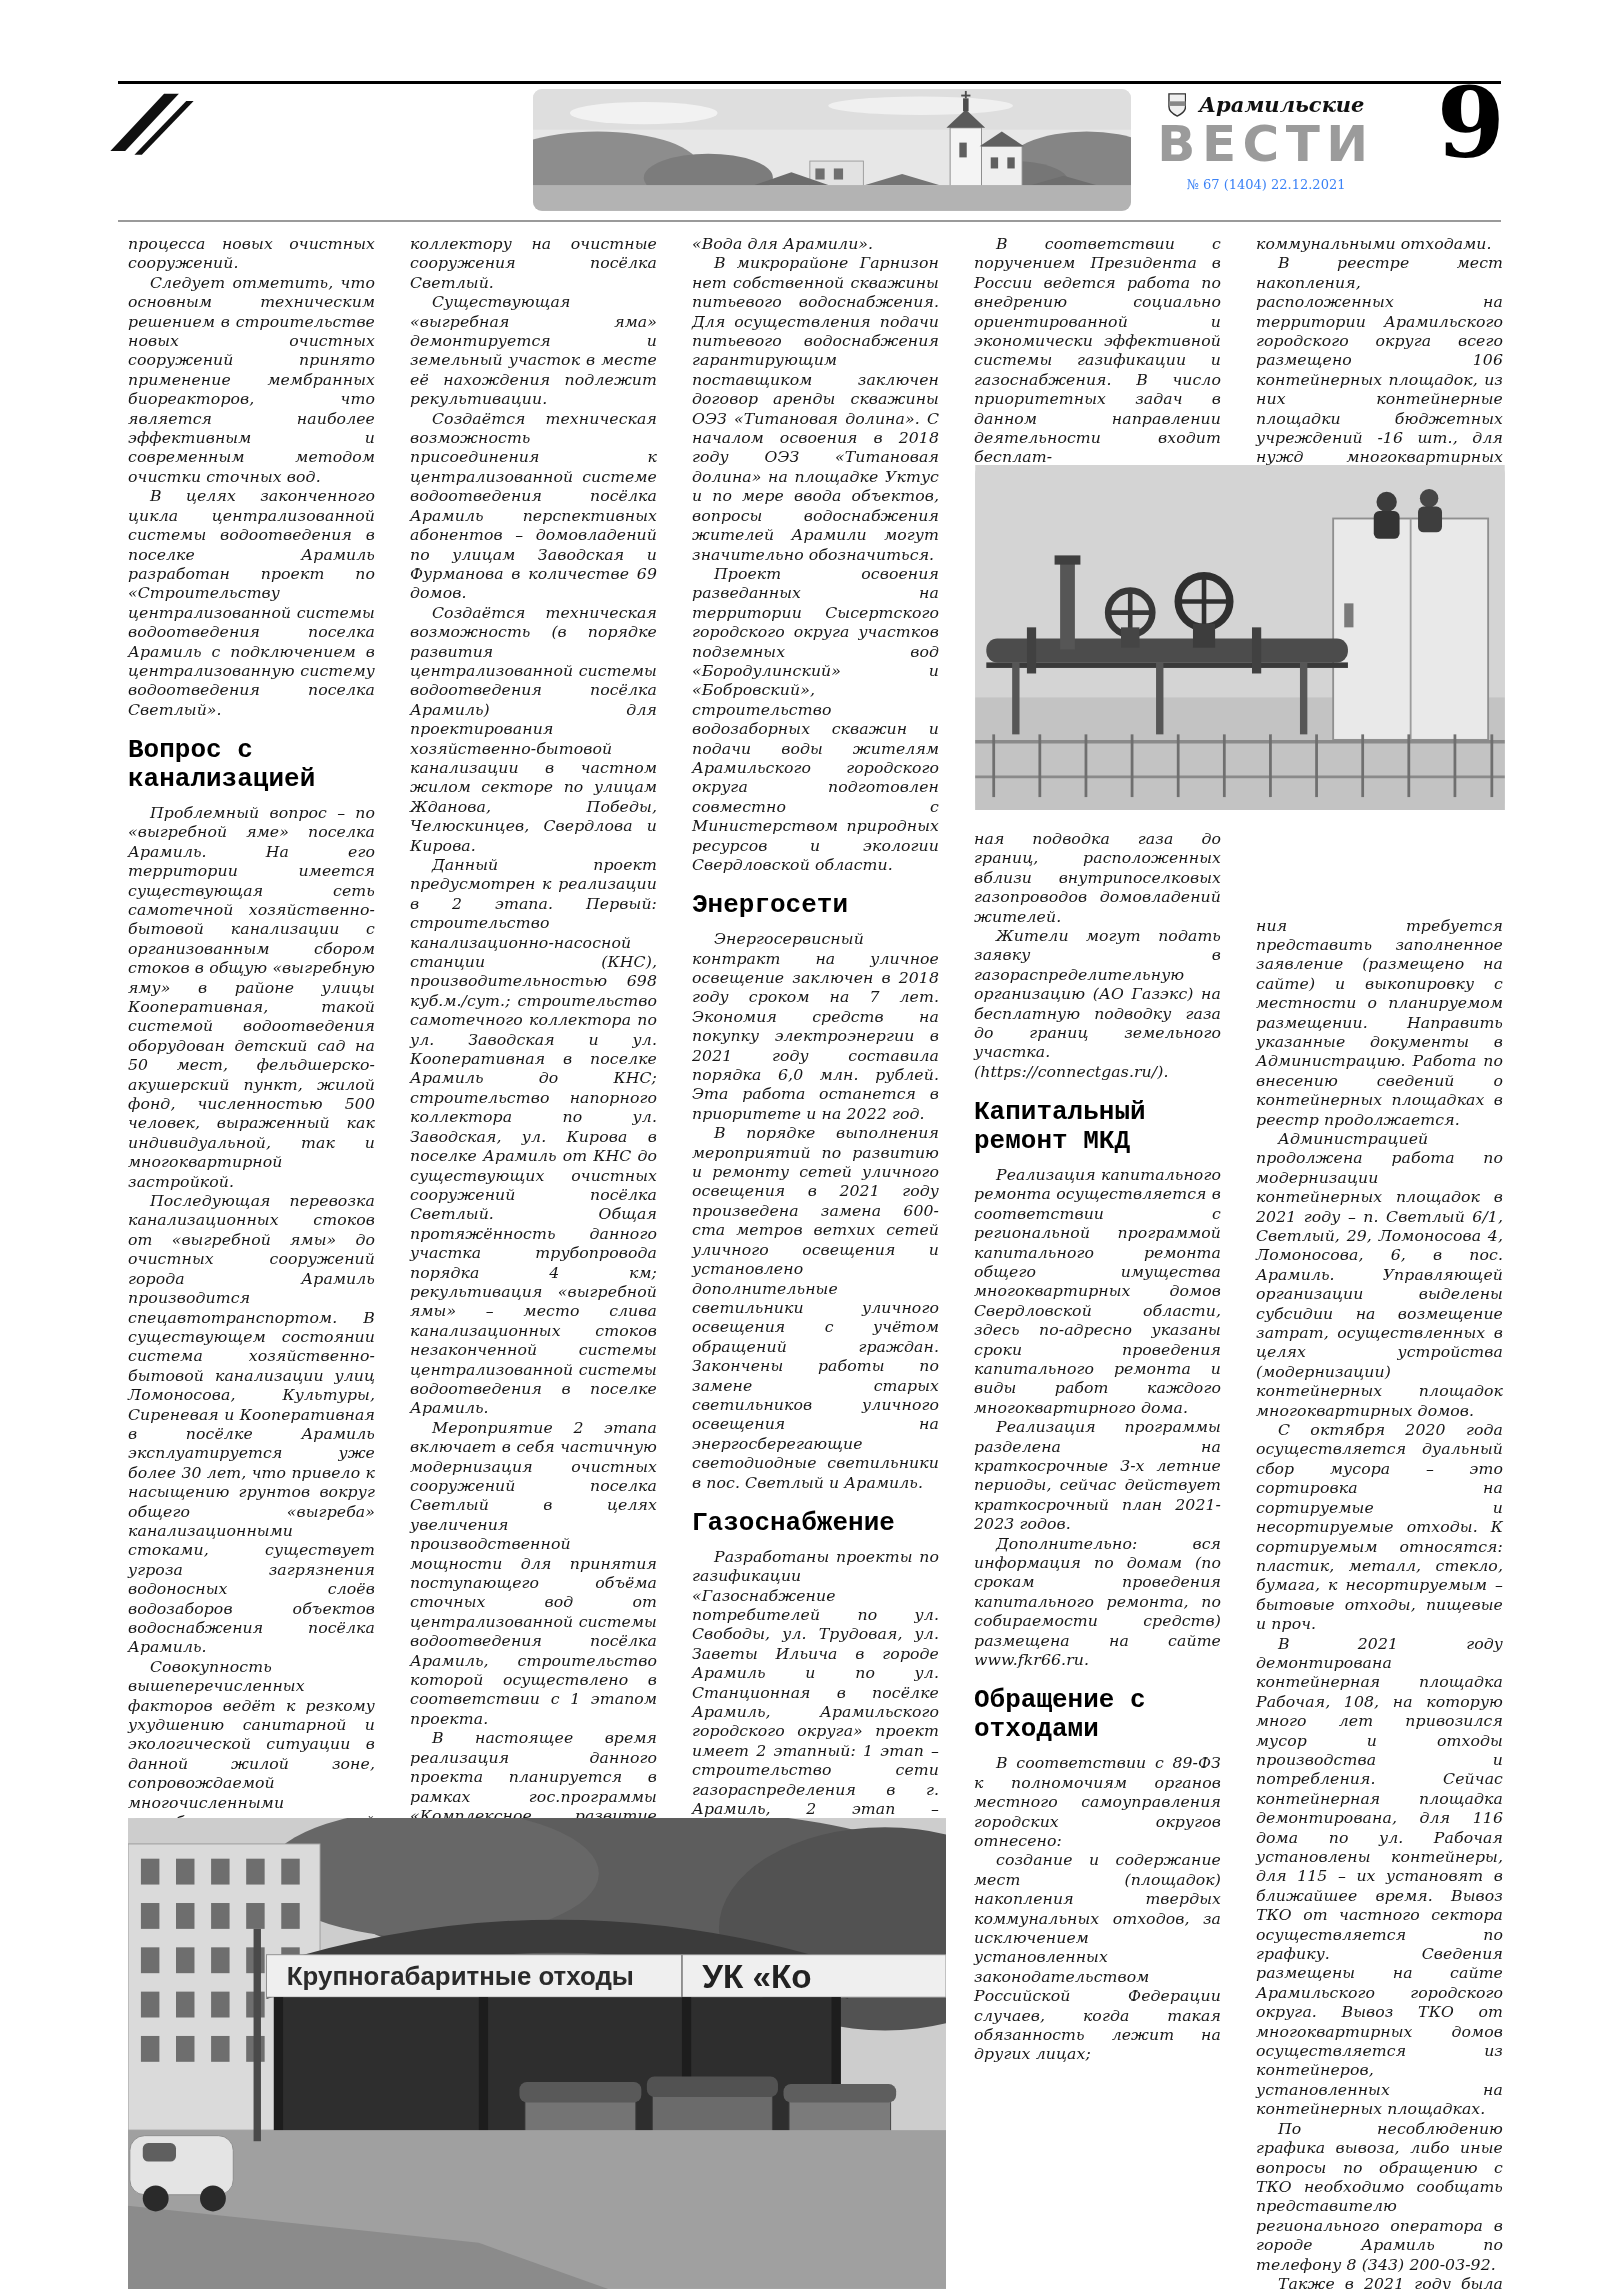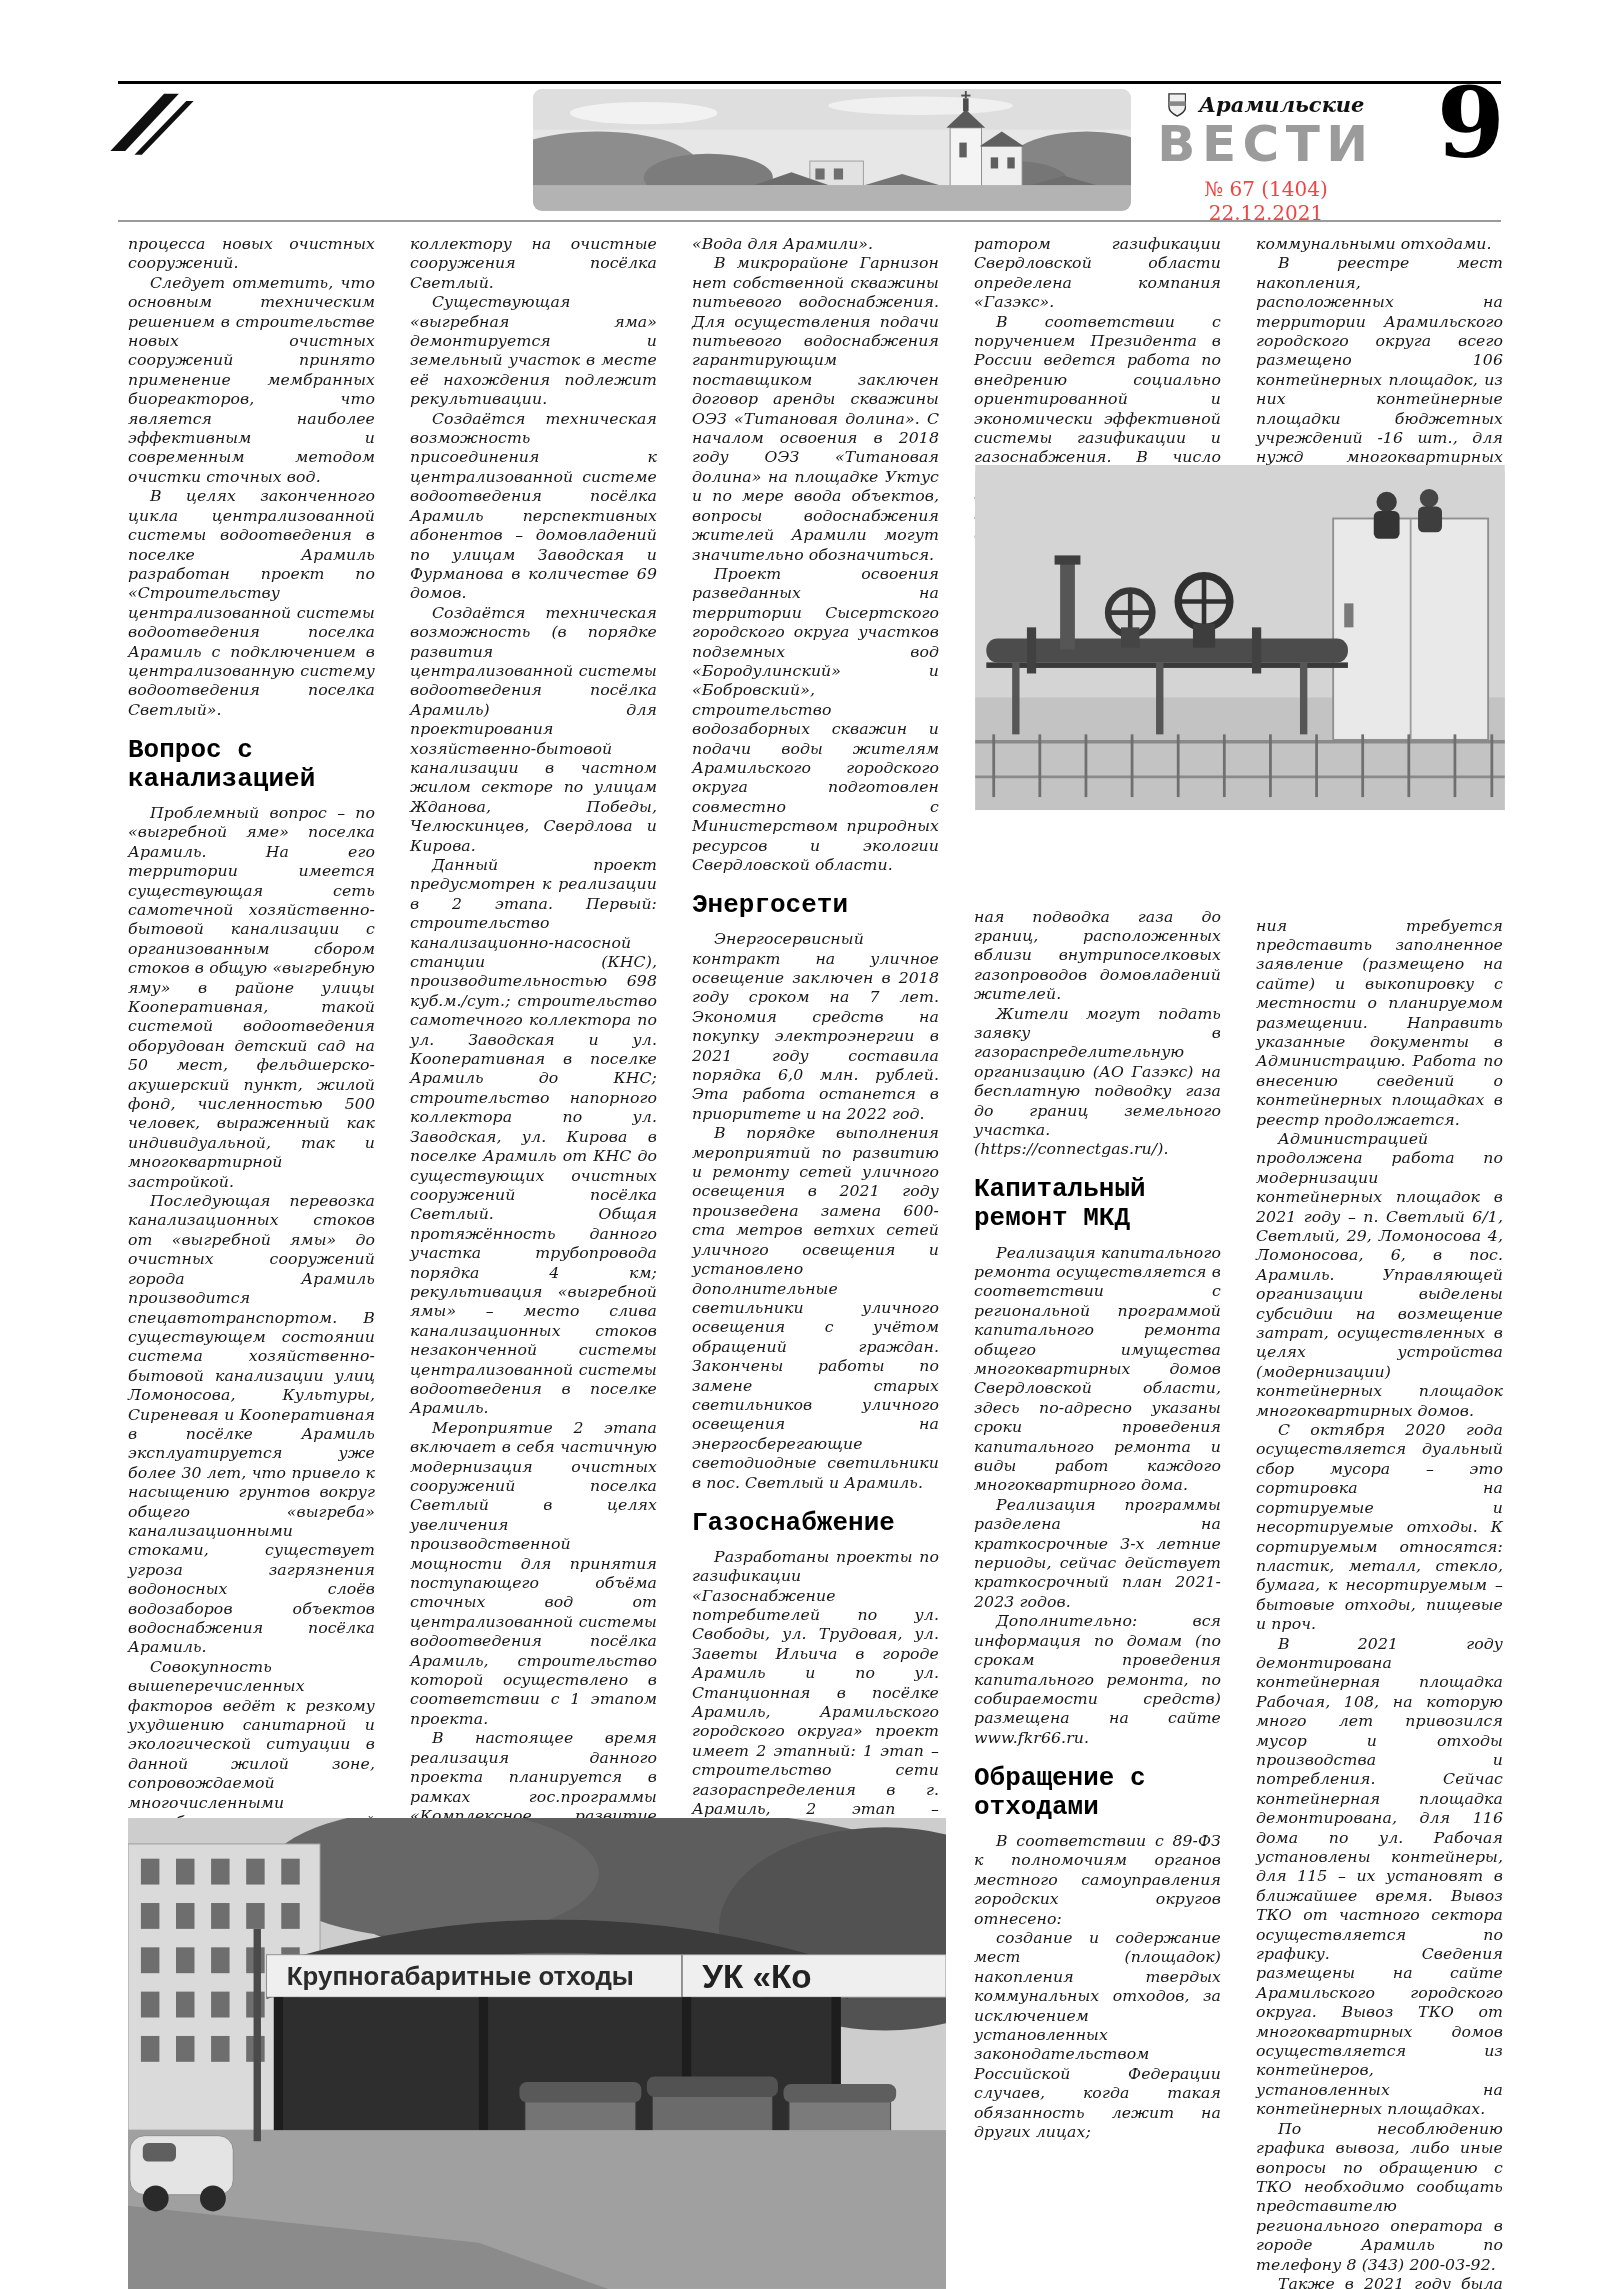--- a/index.html
+++ b/index.html
@@ -9,21 +9,21 @@
   
   .top-rule{position:absolute;left:118px;right:118px;top:81px;height:2.8px;background:#000;}
   .header-rule{position:absolute;left:118px;right:118px;top:220px;height:1.8px;background:#9a9a9a;}
   .pen-logo{position:absolute;left:103px;top:90px;width:111px;height:74px;}
   .banner{position:absolute;left:533px;top:89px;width:598px;height:122px;overflow:hidden;}
   .masthead{position:absolute;left:1147px;top:92px;width:238px;text-align:center;}
   .masthead-top{display:flex;align-items:center;justify-content:center;gap:13px;
                 font-family:"DejaVu Serif",serif;font-style:italic;font-weight:bold;font-size:21px;color:#111;}
   .masthead-name{color:#9b9b9b;font-family:"DejaVu Sans",sans-serif;font-weight:bold;
                  font-size:50px;line-height:1.02;letter-spacing:6.5px;margin-top:1.8px;}
-  .issue{font-size:20px;margin-top:7.4px;color:#ef4444;}
+  .issue{font-size:13px;margin-top:7.4px;color:#3b82f6;}
   .page-num{position:absolute;right:114px;top:74px;font-size:98px;font-weight:bold;line-height:1;color:#000;}
   
   .body{position:absolute;left:120px;top:234px;width:1377px;height:2055px;margin-left:8px;}
   .cols{display:flex;gap:35px;}
   .col{width:247px;flex:0 0 247px;}
   .col p{margin:0;font-style:italic;font-size:15.7px;line-height:19.4px;text-align:justify;
          text-indent:22px;letter-spacing:0.1px;}
   .col p.noindent{text-indent:0;}
   .col h2{font-family:Liberation Mono, monospace;font-style:normal;font-weight:bold;
           font-size:26px;line-height:29px;margin:16.6px 0 9.2px 0;color:#000;}
@@ -126,21 +126,20 @@
           <p>В микрорайоне Гарнизон нет собственной скважины питьевого водоснабжения. Для осуществления подачи питьевого водоснабжения гарантирующим поставщиком заключен договор аренды скважины ОЭЗ «Титановая долина». С началом освоения в 2018 году ОЭЗ «Титановая долина» на площадке Уктус и по мере ввода объектов, вопросы водоснабжения жителей Арамили могут значительно обозначиться.</p>
           <p>Проект освоения разведанных на территории Сысертского городского округа участков подземных вод «Бородулинский» и «Бобровский», строительство водозаборных скважин и подачи воды жителям Арамильского городского округа подготовлен совместно с Министерством природных ресурсов и экологии Свердловской области.</p>
           <h2>Энергосети</h2>
           <p>Энергосервисный контракт на уличное освещение заключен в 2018 году сроком на 7 лет. Экономия средств на покупку электроэнергии в 2021 году составила порядка 6,0 млн. рублей. Эта работа останется в приоритете и на 2022 год.</p>
           <p>В порядке выполнения мероприятий по развитию и ремонту сетей уличного освещения в 2021 году произведена замена 600- ста метров ветхих сетей уличного освещения и установлено дополнительные светильники уличного освещения с учётом обращений граждан. Закончены работы по замене старых светильников уличного освещения на энергосберегающие светодиодные светильники в пос. Светлый и Арамиль.</p>
           <h2>Газоснабжение</h2>
           <p>Разработаны проекты по газификации «Газоснабжение потребителей по ул. Свободы, ул. Трудовая, ул. Заветы Ильича в городе Арамиль и по ул. Станционная в посёлке Арамиль, Арамильского городского округа» проект имеет 2 этапный: 1 этап – строительство сети газораспределения в г. Арамиль, 2 этап – строительство в пос. Арамиль.</p>
           <p>Дополнительно сообщаем что в рамках социальной догазификации Региональным опе-</p>
         </section>
         <section class="col">
-          <p class="noindent">ратором газификации Свердловской области определена компания «Газэкс».</p>
           <p>В соответствии с поручением Президента в России ведется работа по внедрению социально ориентированной и экономически эффективной системы газификации и газоснабжения. В число приоритетных задач в данном направлении деятельности входит бесплат-</p>
           <div style="height: 362px;"></div>
           <p class="noindent">ная подводка газа до границ, расположенных вблизи внутрипоселковых газопроводов домовладений жителей.</p>
           <p>Жители могут подать заявку в газораспределительную организацию (АО Газэкс) на бесплатную подводку газа до границ земельного участка. (https://connectgas.ru/).</p>
           <h2>Капитальный ремонт МКД</h2>
           <p>Реализация капитального ремонта осуществляется в соответствии с региональной программой капитального ремонта общего имущества многоквартирных домов Свердловской области, здесь по-адресно указаны сроки проведения капитального ремонта и виды работ каждого многоквартирного дома.</p>
           <p>Реализация программы разделена на краткосрочные 3-х летние периоды, сейчас действует краткосрочный план 2021-2023 годов.</p>
           <p>Дополнительно: вся информация по домам (по срокам проведения капитального ремонта, по собираемости средств) размещена на сайте www.fkr66.ru.</p>
           <h2>Обращение с отходами</h2>
           <p>В соответствии с 89-ФЗ к полномочиям органов местного самоуправления городских округов отнесено:</p>

